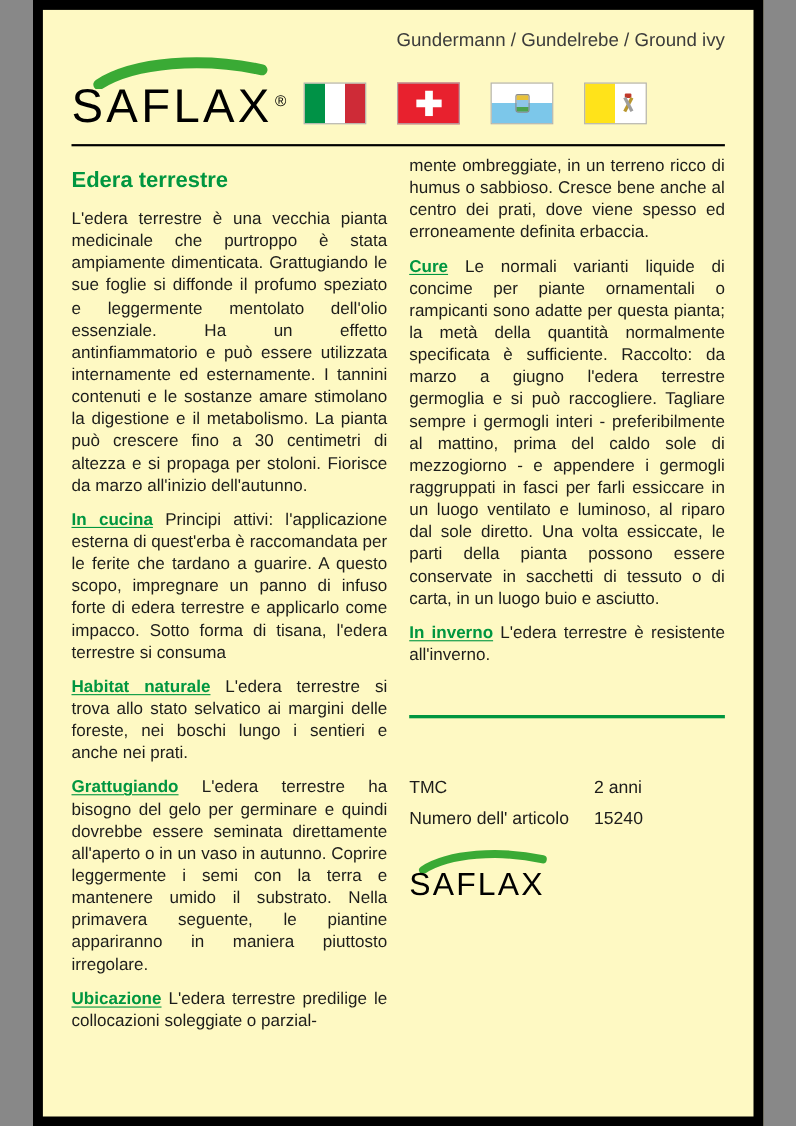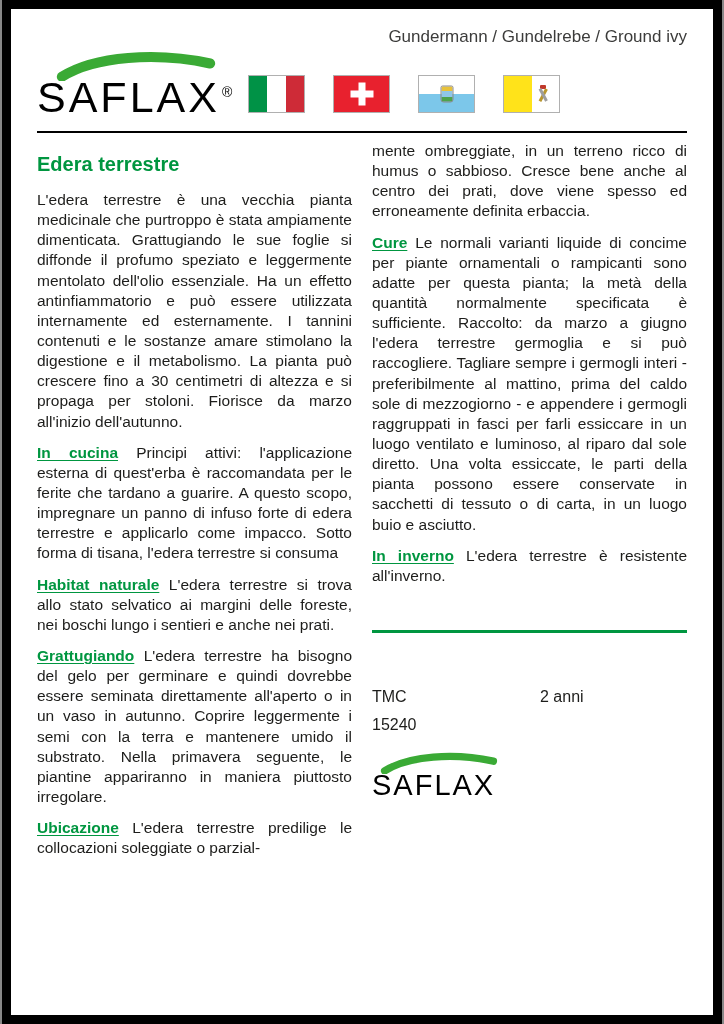--- a/index.html
+++ b/index.html
@@ -2,22 +2,22 @@
 <html><head>
 <meta charset="utf-8">
 <style>
   :root{
     --green:#009640;
     --brush:#3aaa35;
     --ink:#1d1d1b;
   }
   html,body{margin:0;padding:0;background:#888;}
   .page{
-    width:720px;height:1024px;box-sizing:border-box;
-    border:9px solid #000;background:#ffffff;
+    width:664px;height:1024px;box-sizing:border-box;
+    border:9px solid #000;background:#fef9c3;
     padding:10px 26px 8px;
     font-family:"Liberation Sans",sans-serif;color:var(--ink);
     overflow:hidden;position:relative;margin:0 auto;
   }
   .top-names{text-align:right;font-size:17px;color:#3c3c3b;padding-top:8px;}
   .brand-row{display:flex;align-items:flex-start;margin-top:2px;}
   .logo{position:relative;flex:0 0 auto;}
   .brush{display:block;width:178px;height:30px;margin:2px 0 -5px 10px;}
   .logo-text{font-weight:normal;font-size:43px;letter-spacing:3px;line-height:1;color:#000;}
   .reg{font-size:14px;vertical-align:super;letter-spacing:0;margin-left:2px;}
@@ -108,20 +108,21 @@
       <p><span class="lead">In inverno</span> <span>L'edera terrestre è resistente all'inverno.</span></p>
 
       <div class="footer-divider"></div>
 
       <div class="specs">
         <div class="spec-row">
           <span class="spec-label">TMC</span>
           <span class="spec-value">2 anni</span>
         </div>
         <div class="spec-row">
+          <span class="spec-label">Numero dell' articolo</span>
           <span class="spec-value">15240</span>
         </div>
       </div>
 
       <div class="footer-row">
         <div class="logo logo-small">
           <svg class="brush" viewBox="0 0 190 36" aria-hidden="true">
             <path d="M6 31 C 45 6, 120 1, 184 15" fill="none" stroke="#3aaa35" stroke-width="12" stroke-linecap="round"></path>
           </svg>
           <div class="logo-text"><span>SAFLAX</span></div>

